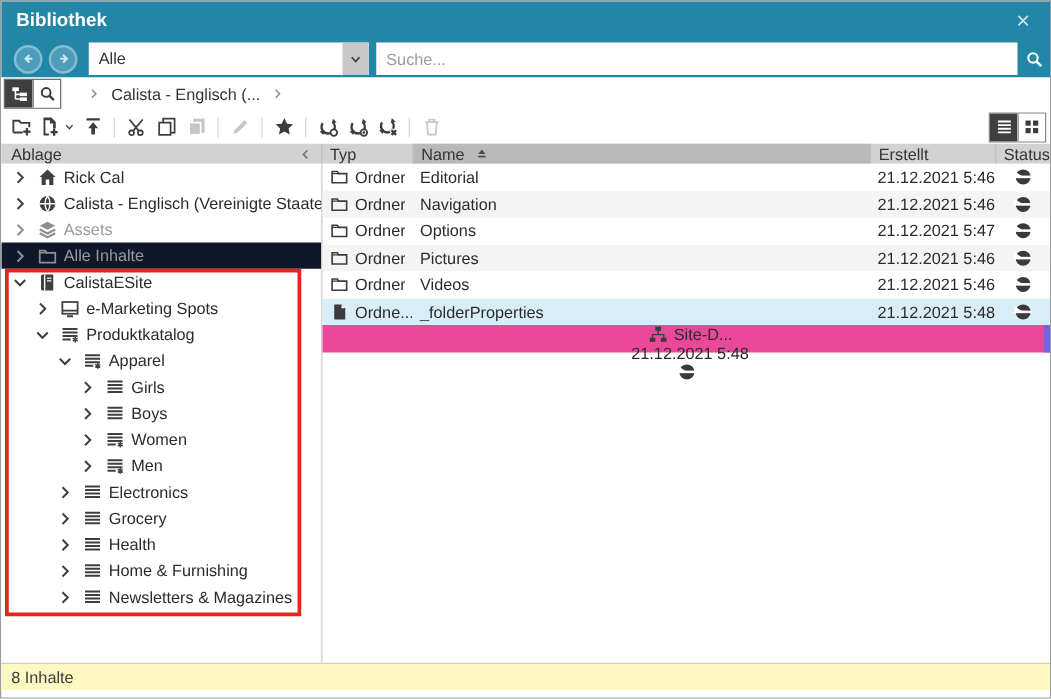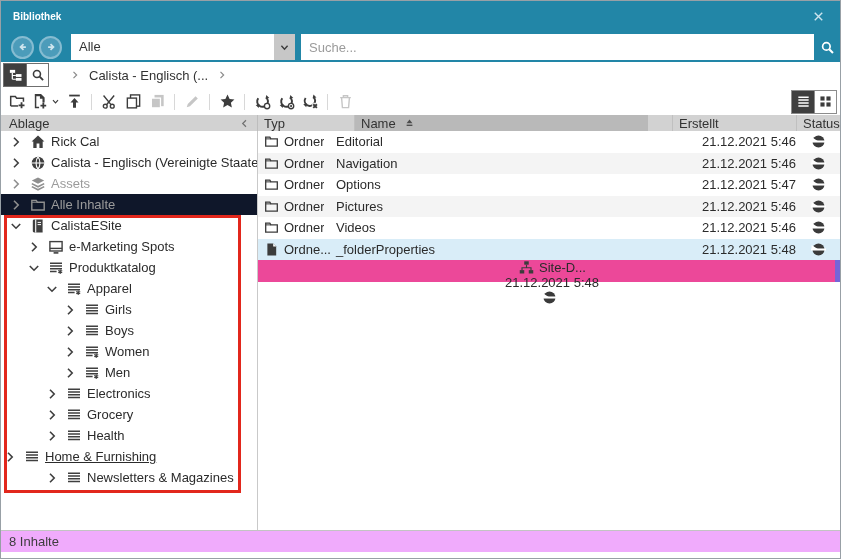--- a/index.html
+++ b/index.html
@@ -2,21 +2,21 @@
 <html><head>
 <meta charset="utf-8">
 <style>
   * { box-sizing: border-box; margin: 0; padding: 0; }
   html,body { width:841px; height:559px; }
   body { font-family:"Liberation Sans", sans-serif; }
   .window { position:relative; width:841px; height:559px; border:1px solid #98a0a6; background:#fff; overflow:hidden; }
 
   
   .titlebar { height:31px; background:#2286a7; display:flex; align-items:center; padding:0 12px; }
-  .titlebar .title { color:#fff; font-weight:bold; font-size:10px; }
+  .titlebar .title { color:#fff; font-weight:bold; font-size:15px; }
   .titlebar .close { margin-left:auto; width:20px; height:20px; display:flex; align-items:center; justify-content:center; color:#cde4ee; cursor:pointer; }
 
   
   .navbar { height:30px; background:#2286a7; display:flex; align-items:center; padding-left:10px; }
   .circbtn { width:23px; height:23px; border-radius:50%; background:#4c9cba; border:2px solid #86bcd1; display:flex; align-items:center; justify-content:center; color:#cfe5ee; margin-right:5px; flex:none; }
   .dropdown { width:224px; height:26px; background:#fff; display:flex; margin-left:4px; flex:none; overflow:hidden; }
   .dd-val { flex:1; font-size:13px; color:#333; padding:5px 0 0 8px; white-space:nowrap; }
   .dd-btn { width:21px; background:#c7c7c7; display:flex; align-items:center; justify-content:center; color:#3c3c3c; }
   .searchbox { flex:1; height:26px; margin-left:6px; background:#fff; border:none; outline:none; padding:0 8px; font-size:13px; color:#333; }
   .searchbox::placeholder { color:#9b9b9b; }
@@ -40,21 +40,21 @@
   .tsep { width:1px; height:16px; background:#d8d8d8; margin:0 5px; flex:none; }
   .viewgroup { margin-left:auto; display:flex; border:1px solid #8c8c8c; }
   .vbtn { width:22px; height:22px; display:flex; align-items:center; justify-content:center; background:#fff; color:#3c3c3c; }
   .vbtn + .vbtn { border-left:1px solid #8c8c8c; }
   .vbtn.active { background:#3f3f3f; color:#fff; }
 
   
   .headers { height:16px; display:flex; background:#d2d2d2; font-size:13px; color:#333; }
   .ablage-head { width:257px; display:flex; align-items:center; padding:0 6px 0 8px; border-right:1px solid #bdbdbd; flex:none; }
   .ablage-head .collapse { margin-left:auto; color:#707070; width:13px; height:13px; }
-  .thead { flex:1; display:flex;gap:24px; }
+  .thead { flex:1; display:flex; }
   .th { display:flex; align-items:center; padding-left:6px; border-left:1px solid #c0c0c0; overflow:hidden; }
   .th:first-child { border-left:none; }
   .th-typ { width:72px; flex:none; }
   .th-name { flex:1; background:#b9b9b9; }
   .th-name .sortic { width:11px; height:11px; margin-left:8px; color:#4c4c4c; }
   .th-date { width:100px; flex:none; }
   .th-status { width:44px; flex:none; }
 
   
   .main { height:399px; display:flex; }
@@ -75,21 +75,21 @@
   .grow.selected::after { content:""; position:absolute; right:0; top:0; bottom:0; width:5px; background:#7565d8; }
   .c-typ { width:72px; flex:none; display:flex; align-items:center; padding-left:6px; overflow:hidden; white-space:nowrap; }
   .c-typ .ic { width:15px; height:15px; margin-right:5px; flex:none; color:#3c3c3c; }
   .c-typ .tlabel { overflow:hidden; text-overflow:clip; white-space:nowrap;text-align:center; }
   .c-name { flex:1; padding-left:6px; overflow:hidden; white-space:nowrap; }
   .c-date { width:100px; flex:none; padding-left:6px; }
   .c-status { width:44px; flex:none; display:flex; justify-content:center; }
   .c-status .ic { width:15px; height:15px; color:#3a3a3a; }
 
   
-  .statusbar { height:22px; background:#f0abfc; border-top:1px solid #c3c3c3; display:flex; align-items:center; padding-left:8px; font-size:13px; color:#3d3d3d; }
+  .statusbar { height:22px; background:#fef9c3; border-top:1px solid #c3c3c3; display:flex; align-items:center; padding-left:8px; font-size:13px; color:#3d3d3d; }
 
   .ic { display:block; }
   svg.ic { fill:none; }
   .hiddefs { position:absolute; width:0; height:0; overflow:hidden; }
 </style>
 </head>
 <body>
 
 <svg class="hiddefs" xmlns="http://www.w3.org/2000/svg">
   <symbol id="i-close" viewBox="0 0 16 16">
@@ -550,21 +550,21 @@
           </div>
           <div class="trow" style="padding-left: 42px;">
             <svg class="ic exp" width="13" height="13">
               <use href="#i-chev-right"></use>
             </svg>
             <svg class="ic" width="16" height="16">
               <use href="#i-list"></use>
             </svg>
             <span>Health</span>
           </div>
-          <div class="trow" style=" text-decoration: underline;">
+          <div class="trow" style="padding-left: 42px;">
             <svg class="ic exp" width="13" height="13">
               <use href="#i-chev-right"></use>
             </svg>
             <svg class="ic" width="16" height="16">
               <use href="#i-list"></use>
             </svg>
             <span>Home &amp; Furnishing</span>
           </div>
           <div class="trow" style="padding-left: 42px;">
             <svg class="ic exp" width="13" height="13">

